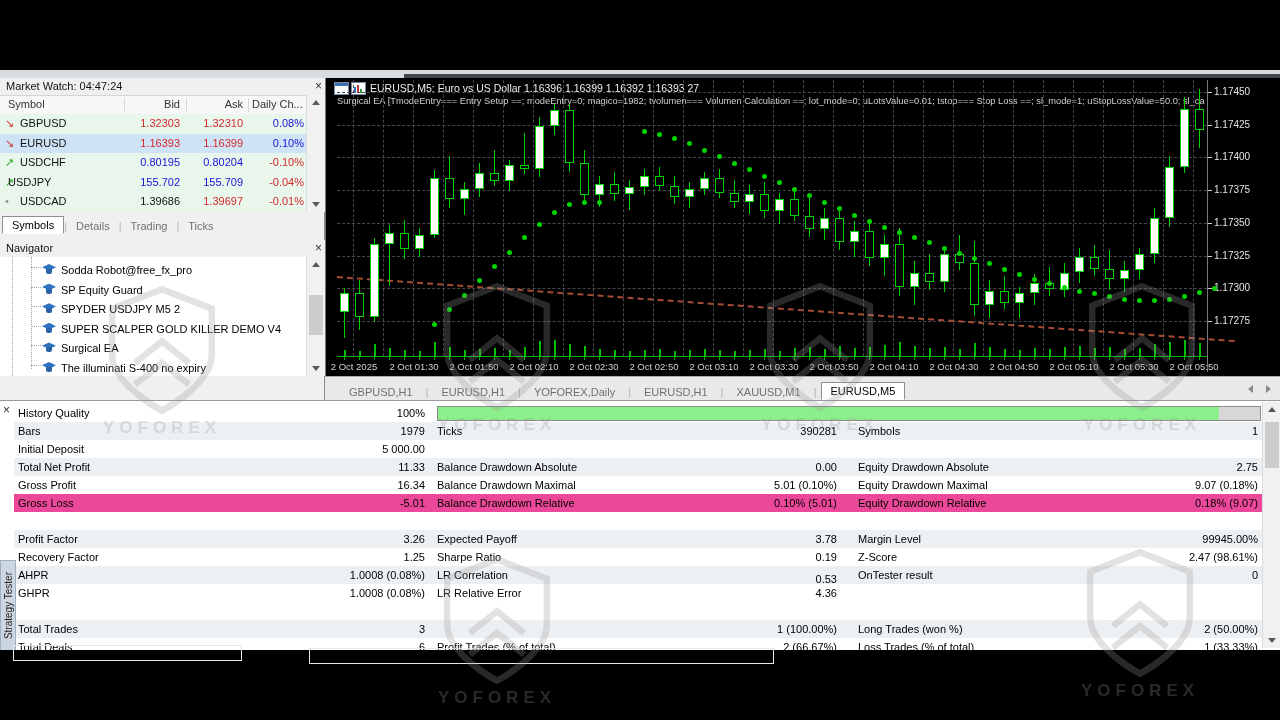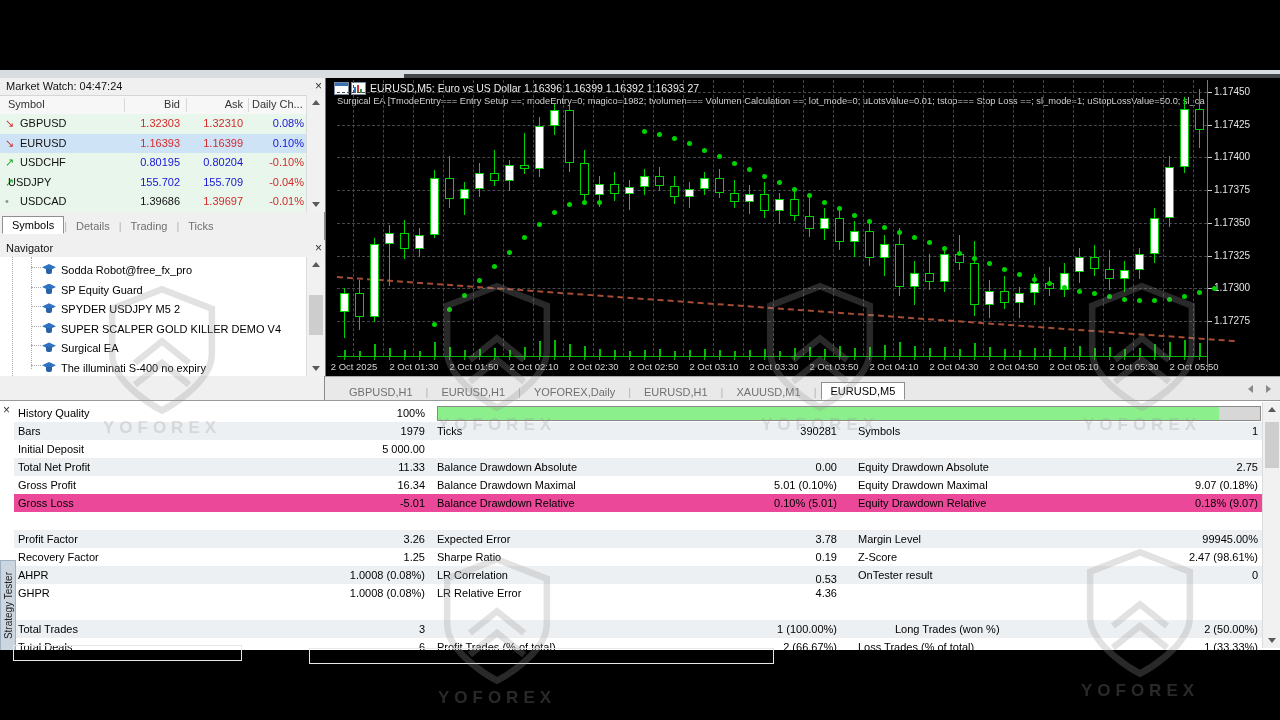--- a/index.html
+++ b/index.html
@@ -600,21 +600,21 @@
         <div style="position: absolute; left: 251px; top: 0px; width: 160px; text-align: right; white-space: nowrap;">-5.01</div>
         <div style="position: absolute; left: 423px; top: 0px; white-space: nowrap;">Balance Drawdown Relative</div>
         <div style="position: absolute; left: 623px; top: 0px; width: 200px; text-align: right; white-space: nowrap;">0.10% (5.01)</div>
         <div style="position: absolute; left: 844px; top: 0px; white-space: nowrap;">Equity Drawdown Relative</div>
         <div style="position: absolute; left: 1044px; top: 0px; width: 200px; text-align: right; white-space: nowrap;">0.18% (9.07)</div>
       </div>
       <div style="position: absolute; left: 0px; top: 108px; width: 1248px; height: 18px; font-size: 11px; line-height: 18px; background: rgb(255, 255, 255); color: rgb(0, 0, 0);"></div>
       <div style="position: absolute; left: 0px; top: 126px; width: 1248px; height: 18px; font-size: 11px; line-height: 18px; background: rgb(237, 240, 243); color: rgb(0, 0, 0);">
         <div style="position: absolute; left: 4px; top: 0px; white-space: nowrap;">Profit Factor</div>
         <div style="position: absolute; left: 251px; top: 0px; width: 160px; text-align: right; white-space: nowrap;">3.26</div>
-        <div style="position: absolute; left: 423px; top: 0px; white-space: nowrap;">Expected Error</div>
+        <div style="position: absolute; left: 423px; top: 0px; white-space: nowrap;">Expected Payoff</div>
         <div style="position: absolute; left: 623px; top: 0px; width: 200px; text-align: right; white-space: nowrap;">3.78</div>
         <div style="position: absolute; left: 844px; top: 0px; white-space: nowrap;">Margin Level</div>
         <div style="position: absolute; left: 1044px; top: 0px; width: 200px; text-align: right; white-space: nowrap;">99945.00%</div>
       </div>
       <div style="position: absolute; left: 0px; top: 144px; width: 1248px; height: 18px; font-size: 11px; line-height: 18px; background: rgb(255, 255, 255); color: rgb(0, 0, 0);">
         <div style="position: absolute; left: 4px; top: 0px; white-space: nowrap;">Recovery Factor</div>
         <div style="position: absolute; left: 251px; top: 0px; width: 160px; text-align: right; white-space: nowrap;">1.25</div>
         <div style="position: absolute; left: 423px; top: 0px; white-space: nowrap;">Sharpe Ratio</div>
         <div style="position: absolute; left: 623px; top: 0px; width: 200px; text-align: right; white-space: nowrap;">0.19</div>
         <div style="position: absolute; left: 844px; top: 0px; white-space: nowrap;">Z-Score</div>
@@ -633,21 +633,21 @@
         <div style="position: absolute; left: 251px; top: 0px; width: 160px; text-align: right; white-space: nowrap;">1.0008 (0.08%)</div>
         <div style="position: absolute; left: 423px; top: 0px; white-space: nowrap;">LR Relative Error</div>
         <div style="position: absolute; left: 623px; top: 0px; width: 200px; text-align: right; white-space: nowrap;">4.36</div>
       </div>
       <div style="position: absolute; left: 0px; top: 198px; width: 1248px; height: 18px; font-size: 11px; line-height: 18px; background: rgb(255, 255, 255); color: rgb(0, 0, 0);"></div>
       <div style="position: absolute; left: 0px; top: 216px; width: 1248px; height: 18px; font-size: 11px; line-height: 18px; background: rgb(237, 240, 243); color: rgb(0, 0, 0);">
         <div style="position: absolute; left: 4px; top: 0px; white-space: nowrap;">Total Trades</div>
         <div style="position: absolute; left: 251px; top: 0px; width: 160px; text-align: right; white-space: nowrap;">3</div>
         <div style="position: absolute; left: 423px; top: 0px; white-space: nowrap; margin-top: 38px;">Short Trades (won %)</div>
         <div style="position: absolute; left: 623px; top: 0px; width: 200px; text-align: right; white-space: nowrap;">1 (100.00%)</div>
-        <div style="position: absolute; left: 844px; top: 0px; white-space: nowrap; margin-left: 37px;">Long Trades (won %)</div>
+        <div style="position: absolute; left: 844px; top: 0px; white-space: nowrap;">Long Trades (won %)</div>
         <div style="position: absolute; left: 1044px; top: 0px; width: 200px; text-align: right; white-space: nowrap;">2 (50.00%)</div>
       </div>
       <div style="position: absolute; left: 0px; top: 234px; width: 1248px; height: 18px; font-size: 11px; line-height: 18px; background: rgb(255, 255, 255); color: rgb(0, 0, 0);">
         <div style="position: absolute; left: 4px; top: 0px; white-space: nowrap;">Total Deals</div>
         <div style="position: absolute; left: 251px; top: 0px; width: 160px; text-align: right; white-space: nowrap;">6</div>
         <div style="position: absolute; left: 423px; top: 0px; white-space: nowrap;">Profit Trades (% of total)</div>
         <div style="position: absolute; left: 623px; top: 0px; width: 200px; text-align: right; white-space: nowrap;">2 (66.67%)</div>
         <div style="position: absolute; left: 844px; top: 0px; white-space: nowrap;">Loss Trades (% of total)</div>
         <div style="position: absolute; left: 1044px; top: 0px; width: 200px; text-align: right; white-space: nowrap;">1 (33.33%)</div>
       </div>

